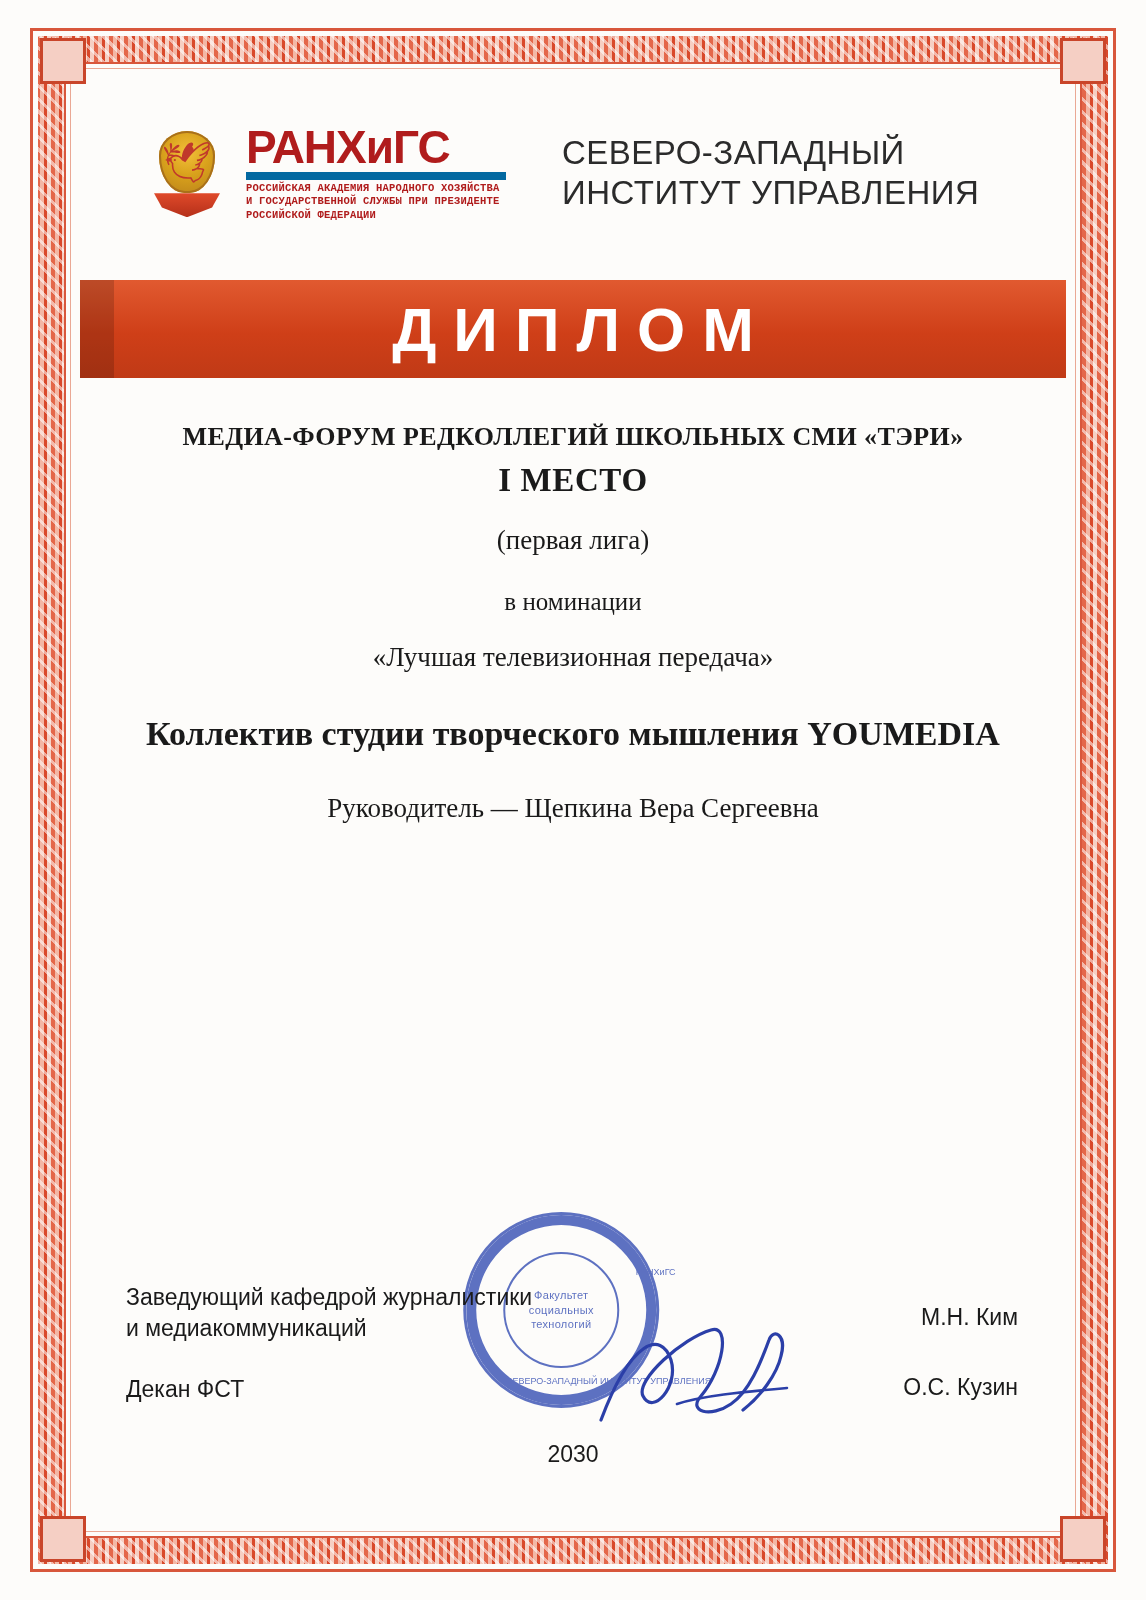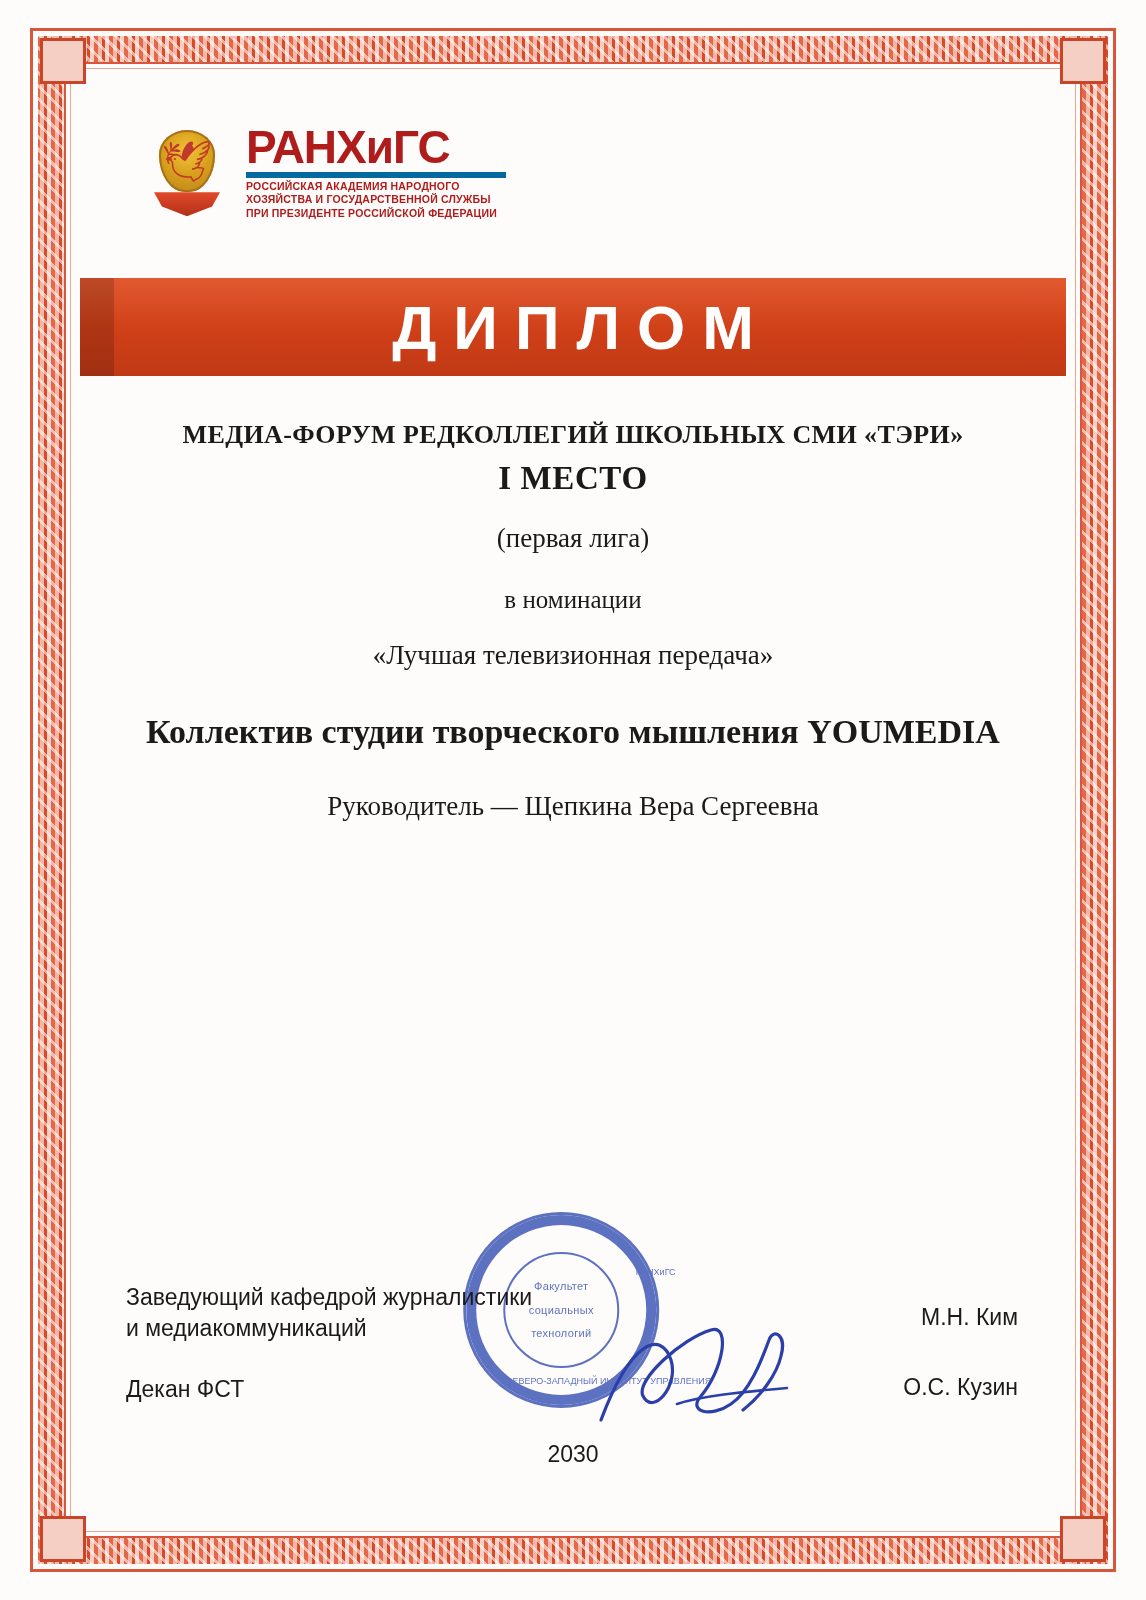--- a/index.html
+++ b/index.html
@@ -148,28 +148,28 @@
   }
   .brand-title {
     font-family: "Liberation Sans", sans-serif;
     font-weight: bold;
     font-size: 46px;
     letter-spacing: -1px;
     color: #b01c1c;
     line-height: 1;
   }
   .brand-sub {
-    font-family: Liberation Sans, sans-serif;
+    font-family: Liberation Mono, monospace;
     font-weight: bold;
     font-size: 10.5px;
     line-height: 1.28;
     color: #b01c1c;
     letter-spacing: 0.2px;
     max-width: 260px;
-    border-top: 6px solid #0369a1;
+    border-top: 8px solid #0369a1;
     padding-top: 2px;
   }
   .institute {
     font-family: "Liberation Sans", sans-serif;
     font-size: 33px;
     line-height: 1.22;
     color: #2b2b2b;
     margin-left: 34px;
     letter-spacing: 0.5px;
   }
@@ -300,21 +300,20 @@
     border-radius: 50%;
     border: 2px solid #3b53b5;
     display: flex;
     flex-direction: column;
     align-items: center;
     justify-content: center;
     font-family: "Liberation Sans", sans-serif;
     font-size: 11px;
     line-height: 1.35;
     letter-spacing: 0.3px;
-    gap: 9px;
   }
   .stamp-ring-text {
     position: absolute;
     left: 0; top: 0; width: 100%; height: 100%;
     font-family: "Liberation Sans", sans-serif;
     font-size: 9px;
     color: #3b53b5;
   }
   .stamp-ring-text span {
     position: absolute;
@@ -351,20 +350,24 @@
 
     <div class="header">
       <div class="emblem">
         <div class="shield"></div>
         <div class="eagle">🕊</div>
         <div class="ribbon"></div>
       </div>
       <div class="brand">
         <div class="brand-title">РАНХиГС</div>
         <div class="brand-sub">РОССИЙСКАЯ АКАДЕМИЯ НАРОДНОГО ХОЗЯЙСТВА И ГОСУДАРСТВЕННОЙ СЛУЖБЫ ПРИ ПРЕЗИДЕНТЕ РОССИЙСКОЙ ФЕДЕРАЦИИ</div>
+      </div>
+      <div class="institute">
+        <div>СЕВЕРО-ЗАПАДНЫЙ</div>
+        <div>ИНСТИТУТ УПРАВЛЕНИЯ</div>
       </div>
     </div>
 
     <div class="banner">
       <div class="banner-title">ДИПЛОМ</div>
     </div>
 
     <div class="body-block">
       <div class="line-event">МЕДИА-ФОРУМ РЕДКОЛЛЕГИЙ ШКОЛЬНЫХ СМИ «ТЭРИ»</div>
 

